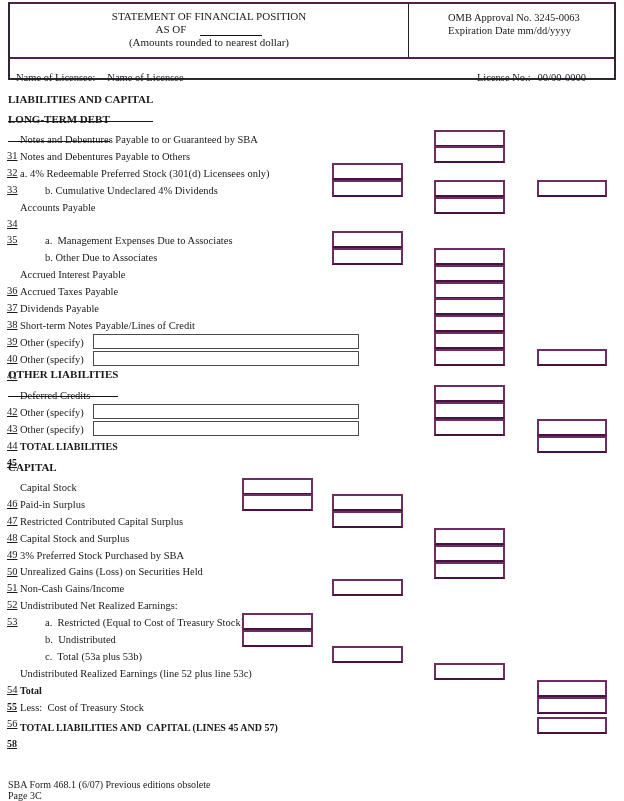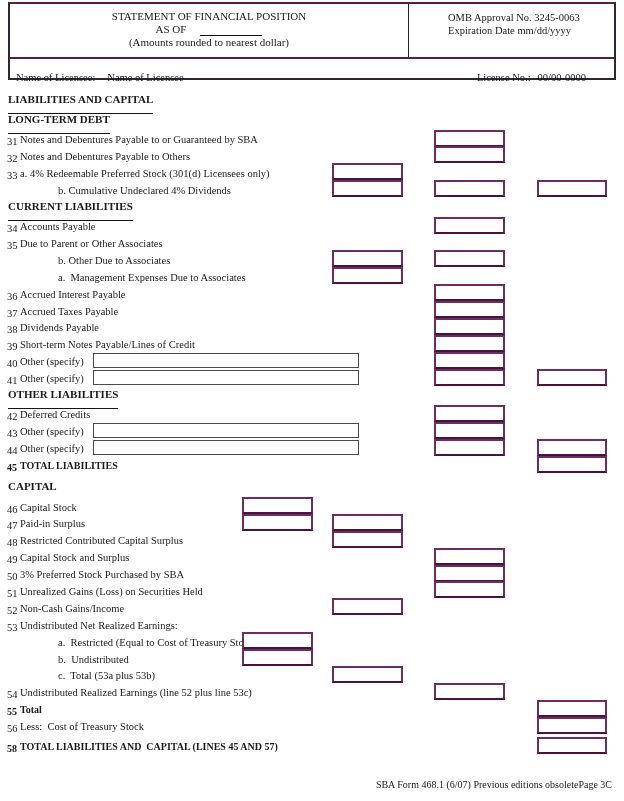--- a/index.html
+++ b/index.html
@@ -45,51 +45,52 @@
     font-size:10.5px;padding:0 28px 0 6px;
   }
   .licensee-value{margin-left:12px;}
   .hdr-spacer{flex:1;}
   
   .content{position:absolute;left:0;top:93px;width:624px;}
   .shead{
     position:relative;height:19.5px;font-size:11px;font-weight:bold;
     padding-left:8px;white-space:pre;
   }
-  .shead > span{border-bottom:1.5px solid #141414;padding-bottom:8px;}
+  .shead > span{border-bottom:1.5px solid #141414;padding-bottom:16px;}
   .shead.plain > span{border-bottom:none;}
   .shead.gap-top{margin-top:5px;}
   .row{
     position:relative;height:16.9px;font-size:10.5px;line-height:15px;
     white-space:pre;
   }
   .row.bold{font-weight:bold;font-size:10px;}
   .row.gap{margin-top:3px;}
-  .row .num{position:absolute;left:7px;top:2px;}
+  .row .num{position:absolute;left:7px;top:16px;text-decoration:underline;}
   .row .lbl{position:absolute;left:20px;top:0;}
-  .row .lbl.ind{left:58px;font-family:Liberation Serif, serif;}
+  .row .lbl.ind{left:45px;font-family:Liberation Serif, serif;}
   .abox{
     position:absolute;top:-2.5px;height:17px;width:71px;
     border:2px solid var(--box-border);
     border-bottom-color:var(--box-border-dark);
     background:#fff;
   }
   .col-z{left:242px;}
   .col-a{left:332px;}
   .col-b{left:434px;}
   .col-c{left:537px;width:70px;}
   .spec{
     position:absolute;left:93px;top:-1px;width:266px;height:15px;
     border:1.5px solid var(--input-border);background:#fff;
   }
   
   .footer{
     position:absolute;left:8px;top:779px;width:604px;
     display:flex;justify-content:flex-end;
     font-size:10px;
+    flex-direction:column;
   }
 </style>
 </head>
 <body>
 
 <div class="page">
 
   <div class="hdr">
     <div class="hdr-top">
       <div class="hdr-title-pane">
@@ -114,25 +115,24 @@
     </div>
   </div>
 
   <div class="content">
       <div class="shead"><span>LIABILITIES AND CAPITAL</span></div>
       <div class="shead"><span>LONG-TERM DEBT</span></div>
       <div class="row"><span class="num">31</span><span class="lbl">Notes and Debentures Payable to or Guaranteed by SBA</span><span class="abox col-b"></span></div>
       <div class="row"><span class="num">32</span><span class="lbl">Notes and Debentures Payable to Others</span><span class="abox col-b"></span></div>
       <div class="row"><span class="num">33</span><span class="lbl">a. 4% Redeemable Preferred Stock (301(d) Licensees only)</span><span class="abox col-a"></span></div>
       <div class="row"><span class="lbl ind">b. Cumulative Undeclared 4% Dividends</span><span class="abox col-a"></span><span class="abox col-b"></span><span class="abox col-c"></span></div>
-      <div class="shead"><span>CURRENT LIABILITIES</span></div>
       <div class="row"><span class="num">34</span><span class="lbl">Accounts Payable</span><span class="abox col-b"></span></div>
-      <div class="row"><span class="num">35</span><span class="lbl">Due to Parent or Other Associates</span></div>
+      <div class="row"><span class="num">35</span></div>
+      <div class="row"><span class="lbl ind">a.  Management Expenses Due to Associates</span><span class="abox col-a"></span></div>
       <div class="row"><span class="lbl ind">b. Other Due to Associates</span><span class="abox col-a"></span><span class="abox col-b"></span></div>
-      <div class="row"><span class="lbl ind">a.  Management Expenses Due to Associates</span><span class="abox col-a"></span></div>
       <div class="row"><span class="num">36</span><span class="lbl">Accrued Interest Payable</span><span class="abox col-b"></span></div>
       <div class="row"><span class="num">37</span><span class="lbl">Accrued Taxes Payable</span><span class="abox col-b"></span></div>
       <div class="row"><span class="num">38</span><span class="lbl">Dividends Payable</span><span class="abox col-b"></span></div>
       <div class="row"><span class="num">39</span><span class="lbl">Short-term Notes Payable/Lines of Credit</span><span class="abox col-b"></span></div>
       <div class="row"><span class="num">40</span><span class="lbl">Other (specify)</span><span class="spec"></span><span class="abox col-b"></span></div>
       <div class="row"><span class="num">41</span><span class="lbl">Other (specify)</span><span class="spec"></span><span class="abox col-b"></span><span class="abox col-c"></span></div>
       <div class="shead"><span>OTHER LIABILITIES</span></div>
       <div class="row"><span class="num">42</span><span class="lbl">Deferred Credits</span><span class="abox col-b"></span></div>
       <div class="row"><span class="num">43</span><span class="lbl">Other (specify)</span><span class="spec"></span><span class="abox col-b"></span></div>
       <div class="row"><span class="num">44</span><span class="lbl">Other (specify)</span><span class="spec"></span><span class="abox col-b"></span><span class="abox col-c"></span></div>

